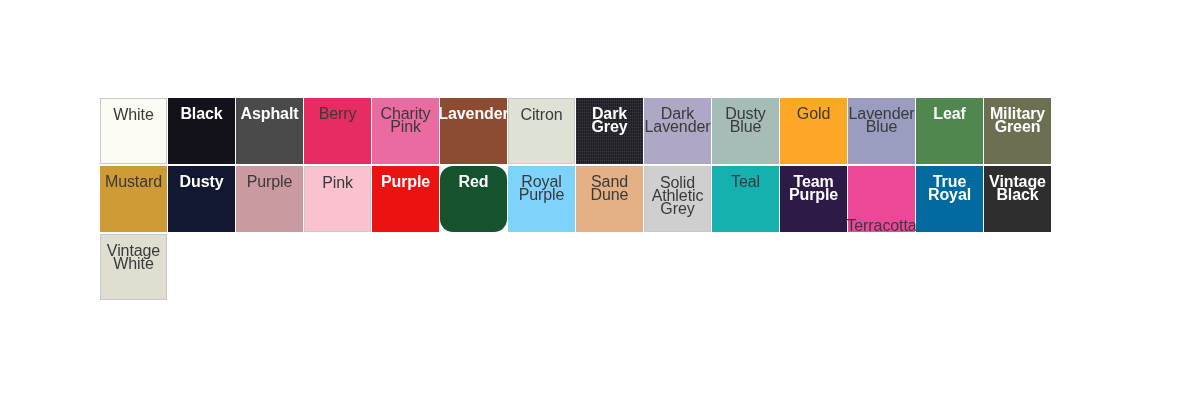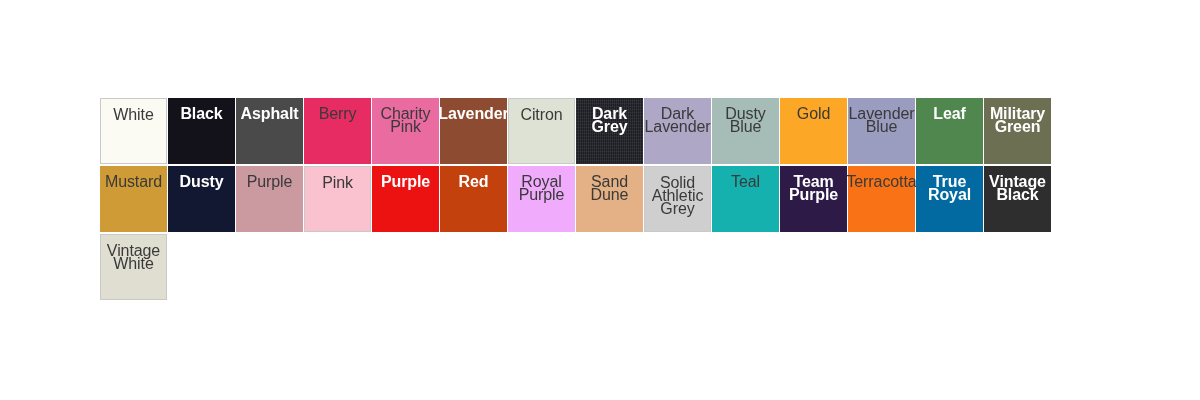--- a/index.html
+++ b/index.html
@@ -138,44 +138,44 @@
       </div>
       <div class="swatch light" style="background-color: rgb(203, 154, 161);">
         <span class="swatch-label">Purple</span>
       </div>
       <div class="swatch light bordered" style="background-color: rgb(249, 194, 206);">
         <span class="swatch-label">Pink</span>
       </div>
       <div class="swatch dark" style="background-color: rgb(237, 18, 18);">
         <span class="swatch-label">Purple</span>
       </div>
-      <div class="swatch dark" style="background-color: #c2410c;">
+      <div class="swatch dark" style="background-color: #14532d; border-radius: 13px;">
         <span class="swatch-label">Red</span>
       </div>
-      <div class="swatch light" style="background-color: #f0abfc;">
+      <div class="swatch light" style="background-color: #7dd3fc;">
         <span class="swatch-label">Royal
 Purple</span>
       </div>
       <div class="swatch light" style="background-color: rgb(227, 177, 133);">
         <span class="swatch-label">Sand
 Dune</span>
       </div>
       <div class="swatch light bordered" style="background-color: rgb(207, 207, 207);">
         <span class="swatch-label">Solid
 Athletic
 Grey</span>
       </div>
       <div class="swatch light" style="background-color: rgb(20, 177, 174);">
         <span class="swatch-label">Teal</span>
       </div>
       <div class="swatch dark" style="background-color: rgb(46, 26, 71);">
         <span class="swatch-label">Team
 Purple</span>
       </div>
-      <div class="swatch light" style="background-color: #f97316;">
+      <div class="swatch light" style="background-color: #ec4899; align-items: flex-end;">
         <span class="swatch-label">Terracotta</span>
       </div>
       <div class="swatch dark" style="background-color: #0369a1;">
         <span class="swatch-label">True Royal</span>
       </div>
       <div class="swatch dark" style="background-color: rgb(46, 46, 46);">
         <span class="swatch-label">Vintage
 Black</span>
       </div>
     </div>

